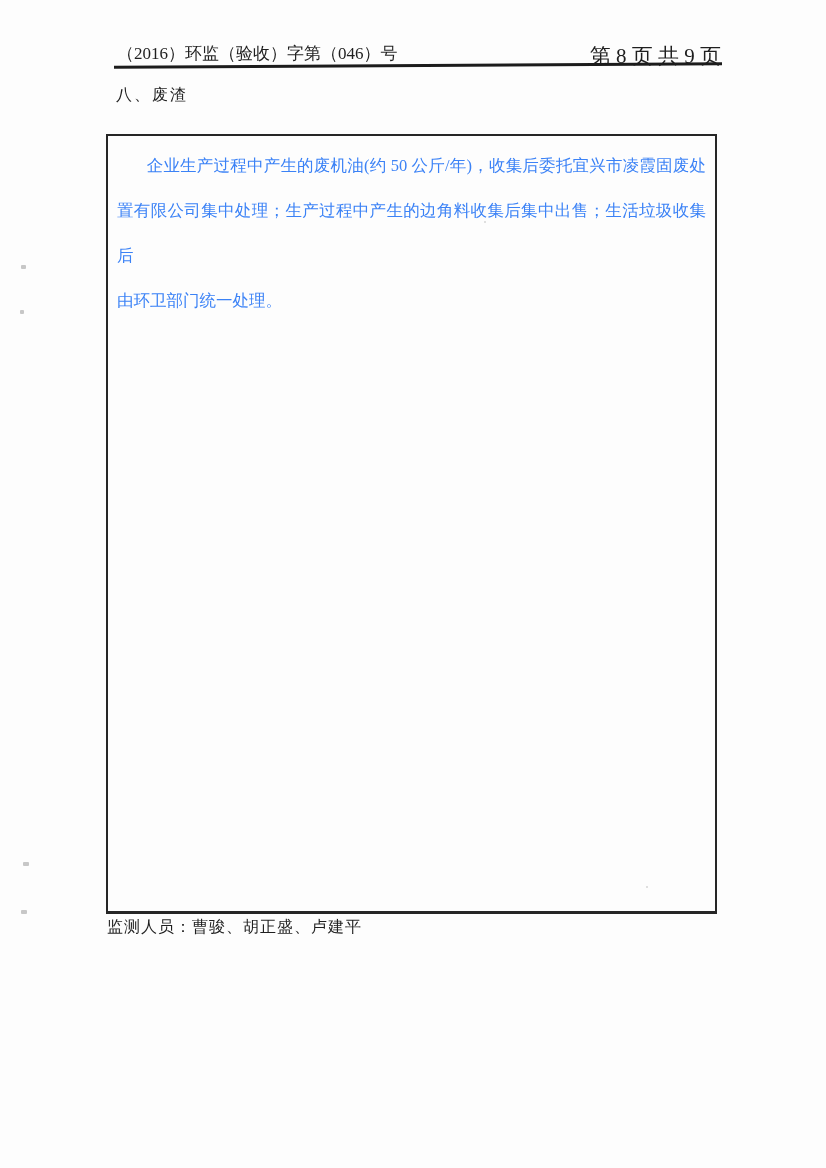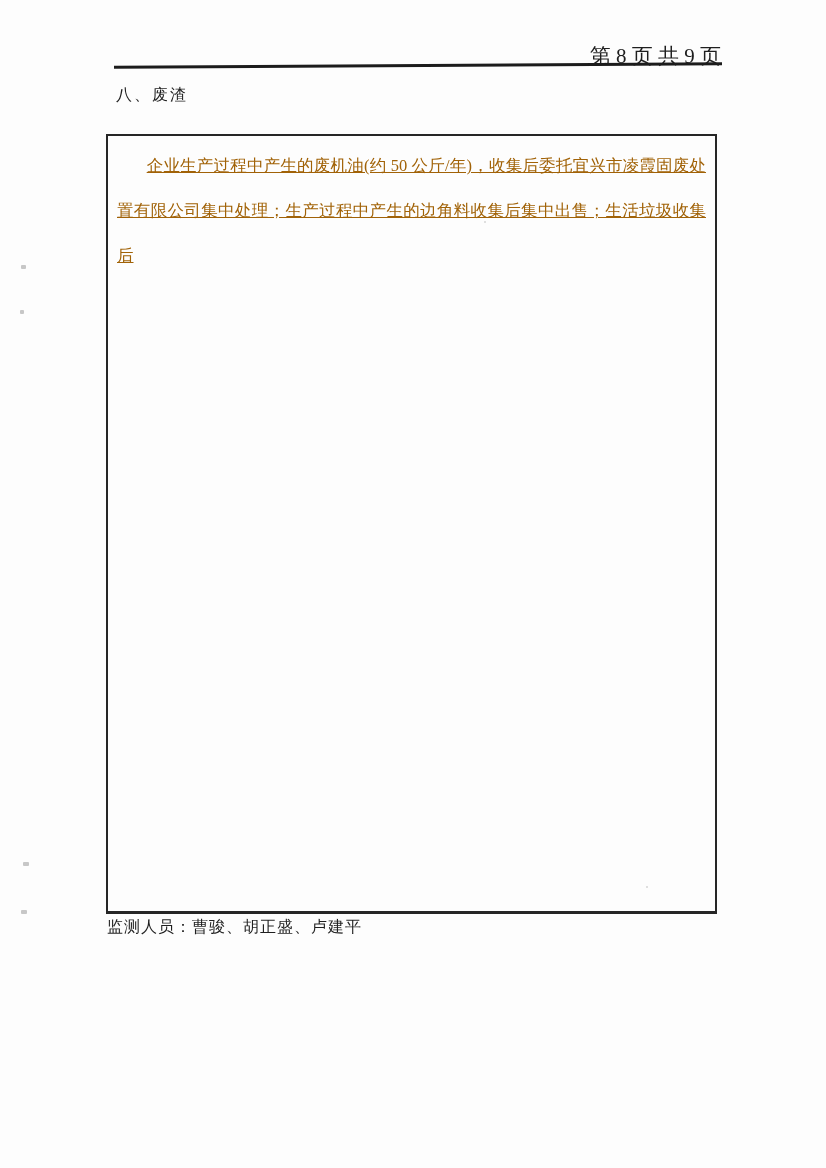--- a/index.html
+++ b/index.html
@@ -64,22 +64,21 @@
     height: 780px;
     box-sizing: border-box;
     border: 2px solid #262626;
     border-bottom-width: 3px;
     padding: 7px 9px 0 9px;
   }
   .box-line {
     margin: 0;
     font-size: 16.5px;
     line-height: 45px;
-    color: #a16207;
-    text-decoration: underline;
+    color: #3b82f6;
   }
   .box-line.justified {
     text-align: justify;
     text-align-last: justify;
     text-justify: inter-character;
   }
   .box-line.first {
     text-indent: 1.8em;
   }
   .box-line.last {
@@ -107,28 +106,30 @@
   .speck.s3 { left: 23px;  top: 862px; width: 6px; height: 4px; }
   .speck.s4 { left: 21px;  top: 910px; width: 6px; height: 4px; }
   .speck.s5 { left: 484px; top: 221px; width: 2px; height: 2px; opacity: 0.4; }
   .speck.s6 { left: 646px; top: 886px; width: 2px; height: 2px; opacity: 0.4; }
 </style>
 </head>
 <body>
 
 <div class="page">
 
+  <div class="doc-number">（2016）环监（验收）字第（046）号</div>
   <div class="page-indicator">第 8 页  共 9 页</div>
   <div class="header-rule"></div>
 
   <h2 class="section-title">八、废渣</h2>
 
   <div class="content-box">
     <p class="box-line justified first">企业生产过程中产生的废机油(约 50 公斤/年)，收集后委托宜兴市凌霞固废处</p>
     <p class="box-line justified">置有限公司集中处理；生产过程中产生的边角料收集后集中出售；生活垃圾收集后</p>
+    <p class="box-line last">由环卫部门统一处理。</p>
   </div>
 
   <div class="personnel-line">监测人员：曹骏、胡正盛、卢建平</div>
 
   <div class="speck s1"></div>
   <div class="speck s2"></div>
   <div class="speck s3"></div>
   <div class="speck s4"></div>
   <div class="speck s5"></div>
   <div class="speck s6"></div>

